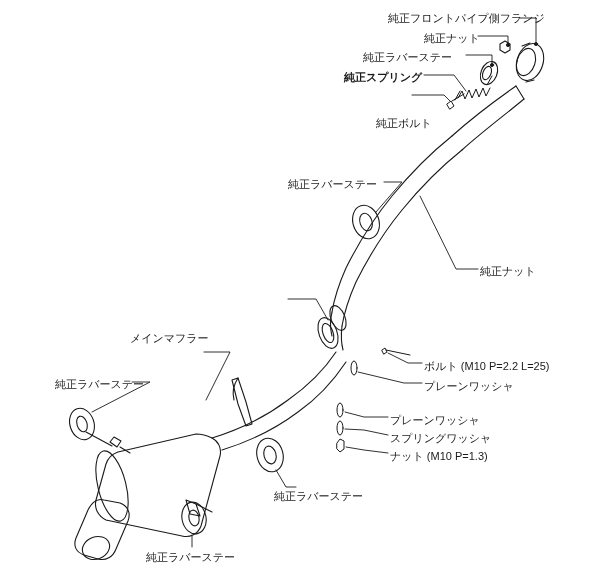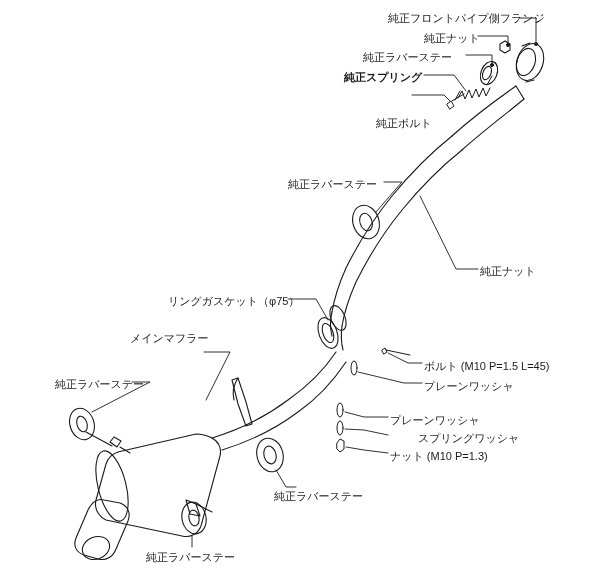--- a/index.html
+++ b/index.html
@@ -196,24 +196,23 @@
     </g>
   </svg>
 
   <div class="label" style="left:388px; top:12px;">純正フロントパイプ側フランジ</div>
   <div class="label" style="left:424px; top:32px;">純正ナット</div>
   <div class="label" style="left:363px; top:51px;">純正ラバーステー</div>
   <div class="label" style="left:344px; top:71px;font-weight:bold;">純正スプリング</div>
   <div class="label" style="left:376px; top:91px;margin-top:26px;">純正ボルト</div>
   <div class="label" style="left:288px; top:178px;">純正ラバーステー</div>
   <div class="label" style="left:480px; top:265px;">純正ナット</div>
-  <div class="label" style="left:168px; top:295px;">リングガスケット（φ75）</div>
   <div class="label" style="left:130px; top:332px;">メインマフラー</div>
-  <div class="label" style="left:424px; top:360px;">ボルト (M10 P=1.5 L=45)</div>
+  <div class="label" style="left:424px; top:360px;">ボルト (M10 P=2.2 L=25)</div>
   <div class="label" style="left:424px; top:380px;">プレーンワッシャ</div>
   <div class="label" style="left:55px; top:378px;">純正ラバーステー</div>
   <div class="label" style="left:390px; top:414px;">プレーンワッシャ</div>
-  <div class="label" style="left:390px; top:432px;margin-left:28px;">スプリングワッシャ</div>
+  <div class="label" style="left:390px; top:432px;">スプリングワッシャ</div>
   <div class="label" style="left:390px; top:450px;">ナット (M10 P=1.3)</div>
   <div class="label" style="left:274px; top:490px;">純正ラバーステー</div>
   <div class="label" style="left:146px; top:551px;">純正ラバーステー</div>
 
 </div>
 
 </body></html>

